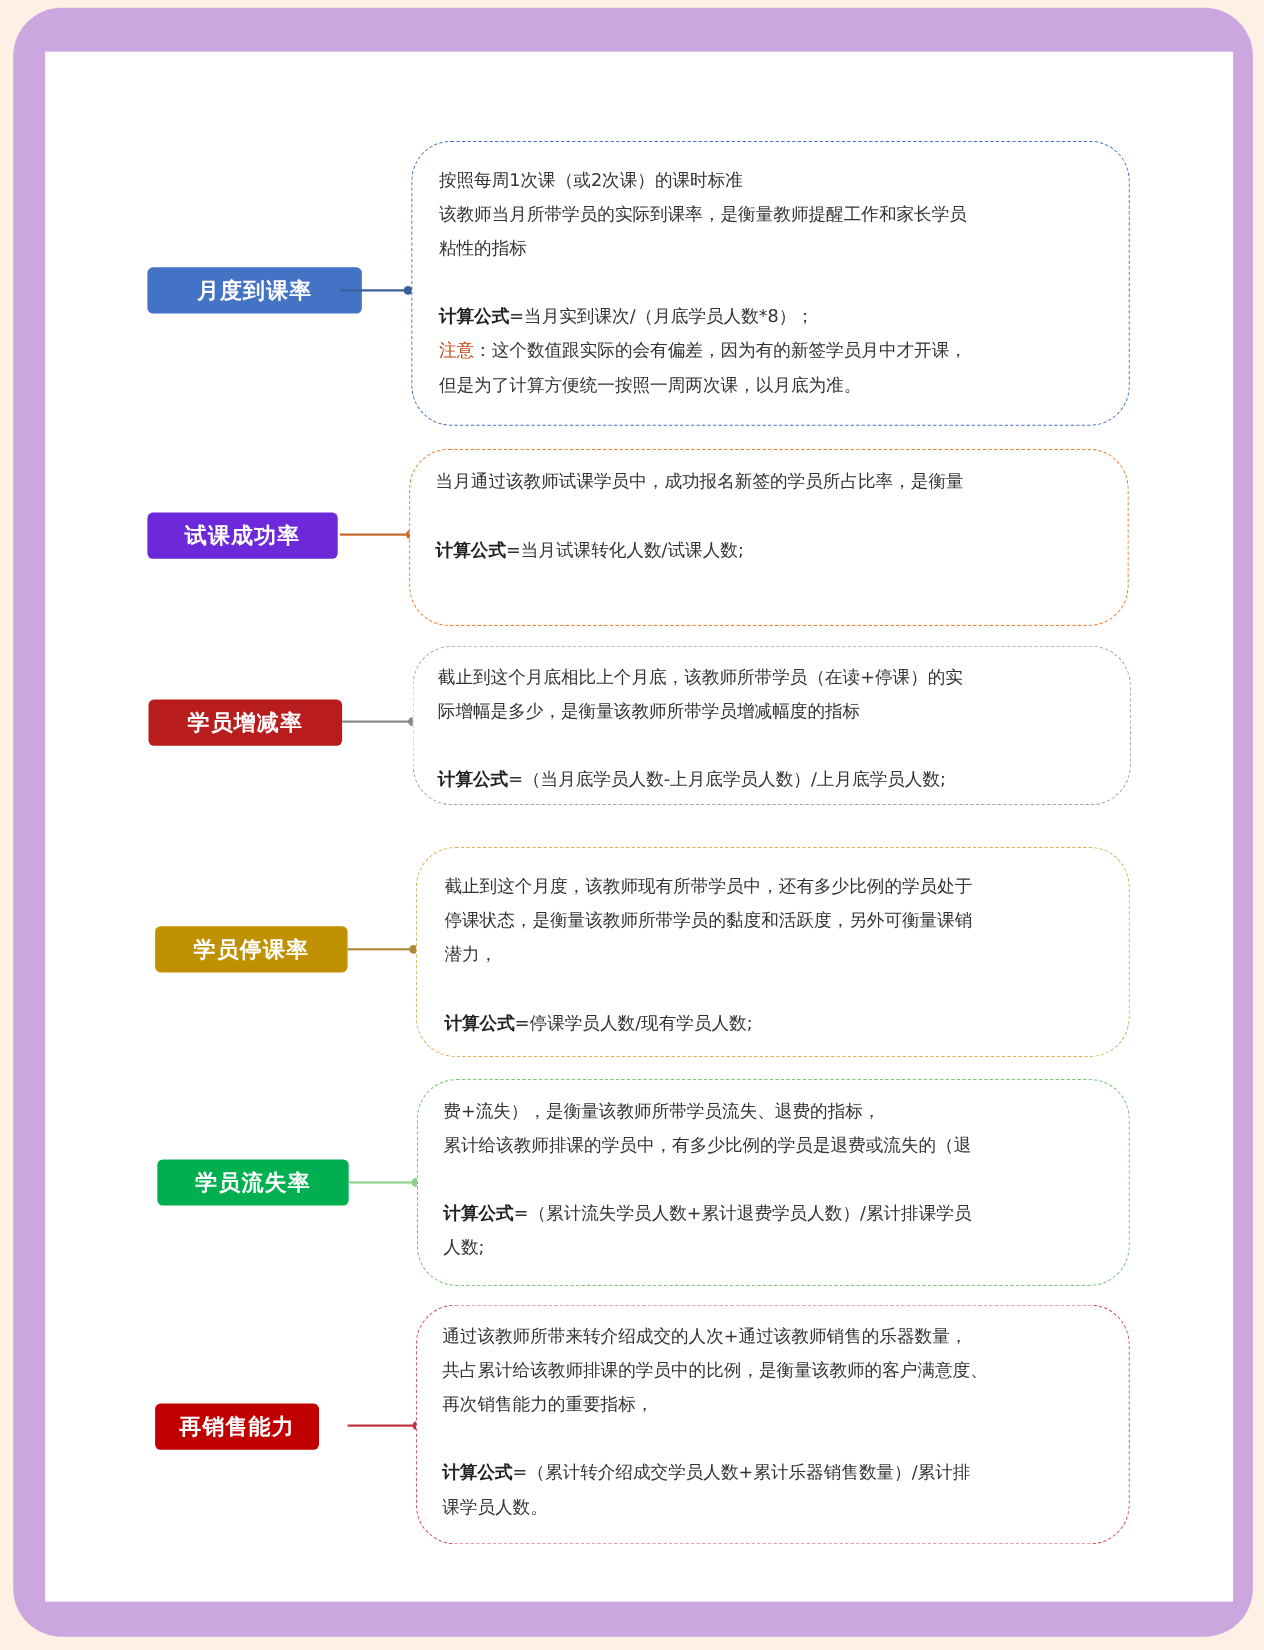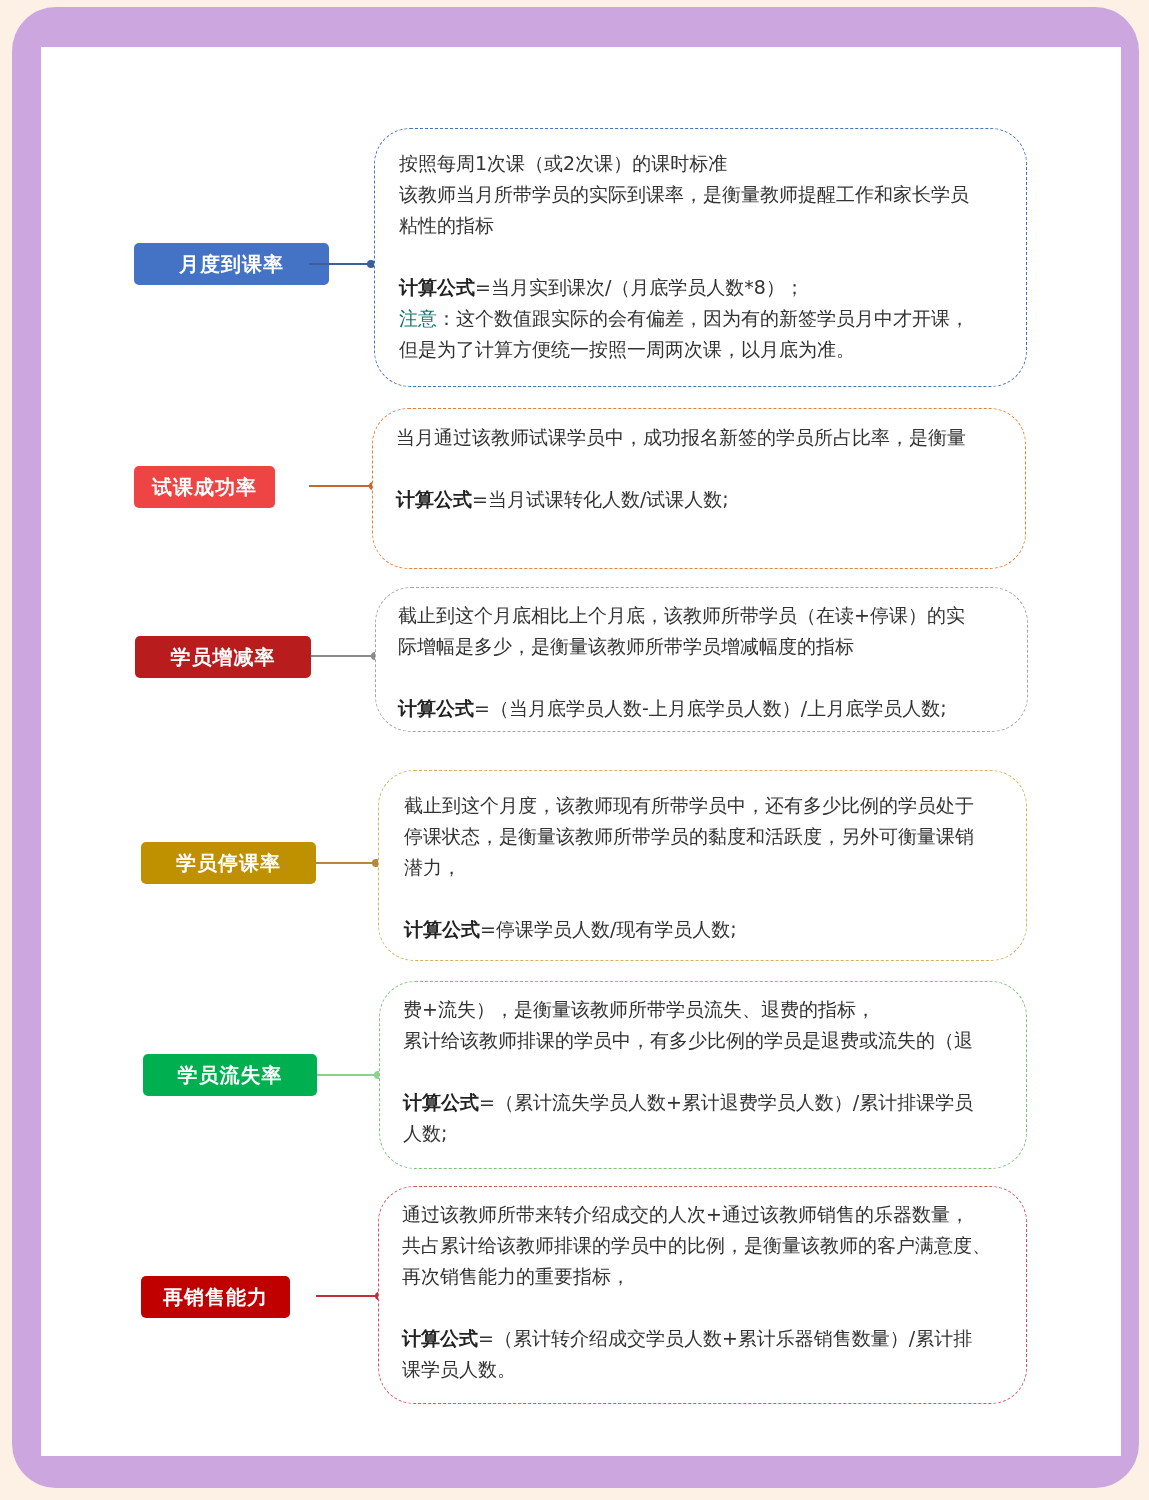--- a/index.html
+++ b/index.html
@@ -19,26 +19,26 @@
     font-weight:bold; font-size:20px; display:flex; align-items:center; justify-content:center;
     letter-spacing:1px;
   }
   .conn { position:absolute; height:2px; }
   .dot { position:absolute; width:8px; height:8px; border-radius:50%; }
   .box {
     position:absolute; border:1.6px dashed; border-radius:36px; box-sizing:border-box;
     padding:0; background:#fff;
   }
   .text {
-    position:absolute; font-size:19px; line-height:31px; color:#333;
+    position:absolute; font-size:16px; line-height:31px; color:#333;
   }
   .text p { margin:0; }
   .text .blank { height:31px; }
   .bold { font-weight:bold; color:#222; }
-  .red { color:#0f766e; }
+  .red { color:#c2410c; }
 </style>
 </head>
 <body>
 
 <div class="frame"></div>
 <div class="page"></div>
 
 <div class="label" style="left:134px;top:243px;width:195px;background:#4472c4;">月度到课率</div>
 <div class="conn" style="left:309px;top:263px;width:62px;background:#3b5f9c;"></div>
 <div class="dot" style="left:367px;top:260px;background:#3b5f9c;"></div>
@@ -46,21 +46,21 @@
 <div class="text" style="left:399px;top:148px;width:610px;">
   <p>按照每周1次课（或2次课）的课时标准</p>
   <p>该教师当月所带学员的实际到课率，是衡量教师提醒工作和家长学员</p>
   <p>粘性的指标</p>
   <div class="blank"></div>
   <p><span class="bold">计算公式</span><span>=当月实到课次/（月底学员人数*8）；</span></p>
   <p><span class="red">注意</span><span>：这个数值跟实际的会有偏差，因为有的新签学员月中才开课，</span></p>
   <p>但是为了计算方便统一按照一周两次课，以月底为准。</p>
 </div>
 
-<div class="label" style="left:134px;top:466px;width:141px;background:#ef4444;">试课成功率</div>
+<div class="label" style="left:134px;top:466px;width:173px;background:#6d28d9;">试课成功率</div>
 <div class="conn" style="left:309px;top:485px;width:62px;background:#c8652a;"></div>
 <div class="dot" style="left:369px;top:482px;background:#c8652a;"></div>
 <div class="box" style="left:372px;top:408px;width:654px;height:161px;border-color:#ed7d31;"></div>
 <div class="text" style="left:396px;top:422px;width:610px;">
   <p>当月通过该教师试课学员中，成功报名新签的学员所占比率，是衡量</p>
   <div class="blank"></div>
   <p><span class="bold">计算公式</span><span>=当月试课转化人数/试课人数;</span></p>
 </div>
 
 <div class="label" style="left:135px;top:636px;width:176px;background:#b91c1c;">学员增减率</div>

